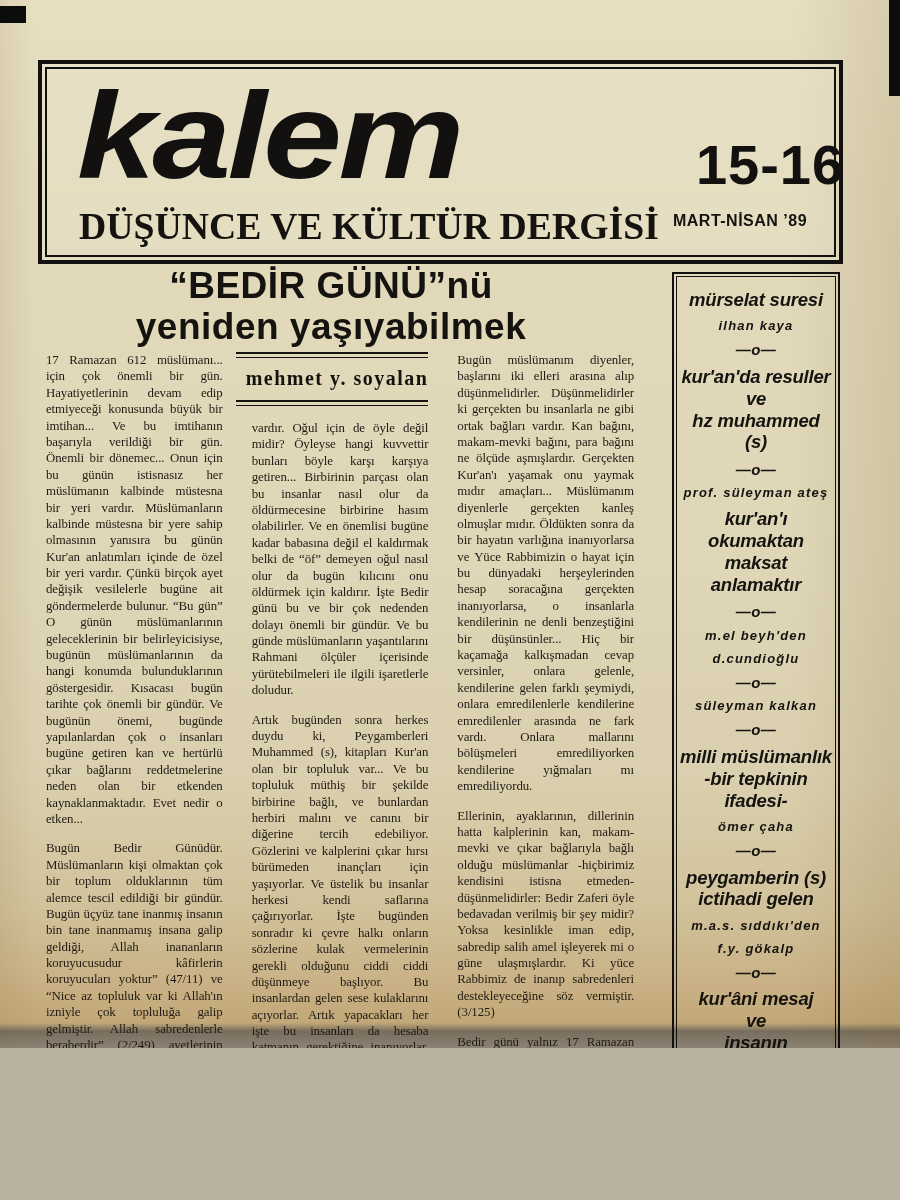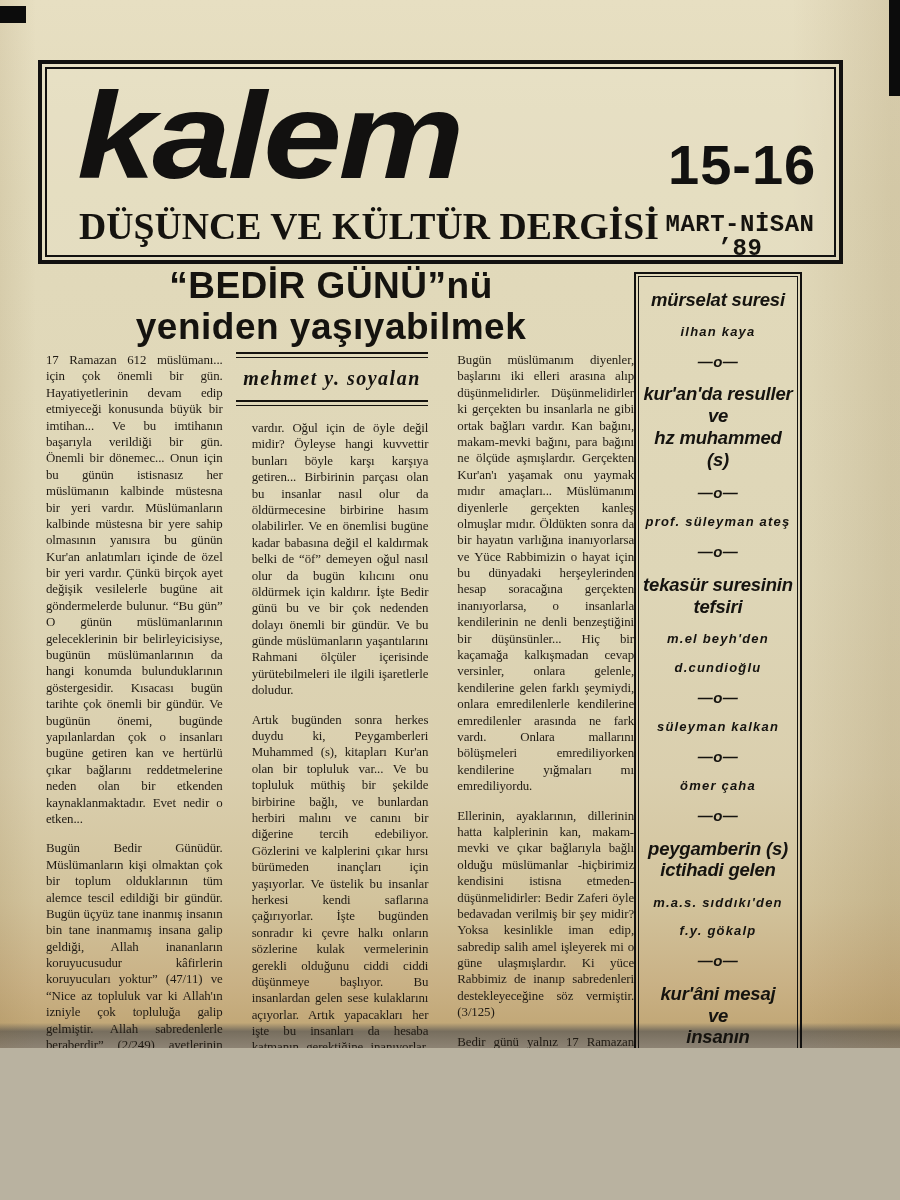--- a/index.html
+++ b/index.html
@@ -30,28 +30,28 @@
   }
   .brand-sub{
     position:absolute;left:32px;top:139px;width:560px;
     font-family:"Liberation Serif",serif;
     font-weight:bold;font-size:37px;line-height:1;
     letter-spacing:0px;color:#15130f;
     transform:scaleX(1.02);transform-origin:left top;
     white-space:nowrap;
   }
   .issue-number{
-    position:absolute;left:621px;top:68px;width:170px;
+    position:absolute;left:638px;top:68px;width:170px;text-align:center;
     font-family:"Liberation Sans",sans-serif;font-weight:bold;
     font-size:56px;line-height:1;color:#121110;letter-spacing:1px;
   }
   .issue-date{
     position:absolute;left:598px;top:144px;width:190px;text-align:center;
-    font-family:Liberation Mono, monospace;font-weight:bold;
-    font-size:24px;line-height:1;color:#15130f;letter-spacing:0.5px;
+    font-family:Liberation Sans, sans-serif;font-weight:bold;
+    font-size:16px;line-height:1;color:#15130f;letter-spacing:0.5px;
   }
 
   
   .headline{
     position:absolute;left:42px;top:266px;width:578px;text-align:center;
     font-family:"Liberation Sans",sans-serif;font-weight:bold;
     font-size:37px;line-height:1.1;color:#15130f;letter-spacing:0.5px;
   }
 
   
@@ -62,29 +62,28 @@
   .col{width:193px;}
   .col p{
     margin:0 0 13px 16px;
     font-size:12.9px;line-height:1.27;
     text-align:justify;letter-spacing:-0.1px;word-spacing:0.4px;
     color:#201b14;
   }
   .author-box{margin:0 0 14px 0;padding:0;}
   .dbl-rule{height:3px;border-top:2.5px solid #15130f;border-bottom:1.5px solid #15130f;}
   .author-name{
-    text-align:center;font-size:20px;font-weight:bold;
+    text-align:right;font-size:20px;font-weight:bold;
     letter-spacing:1.5px;padding:9px 0 10px 0;color:#15130f;
     font-family:"Liberation Serif",serif;
-    font-style:italic;
   }
 
   
   .sidebar{
-    position:absolute;left:634px;top:272px;width:164px;height:840px;
+    position:absolute;left:672px;top:272px;width:164px;height:840px;
     border:2.5px solid #121110;
   }
   .sidebar-inner{
     position:absolute;inset:2px;border:1.5px solid #121110;
     display:flex;flex-direction:column;justify-content:space-between;
     align-items:center;padding:12px 2px;box-sizing:border-box;
     text-align:center;
     font-family:"Liberation Sans",sans-serif;font-style:italic;font-weight:bold;
     color:#15130f;
   }
@@ -142,28 +141,31 @@
   <div class="sidebar">
     <div class="sidebar-inner">
       <div class="sb-title">mürselat suresi</div>
       <div class="sb-author">ilhan kaya</div>
       <div class="sb-sep">—o—</div>
       <div class="sb-title">kur'an'da resuller
 ve
 hz muhammed (s)</div>
       <div class="sb-sep">—o—</div>
       <div class="sb-author">prof. süleyman ateş</div>
+      <div class="sb-title">kur'an'ı
+okumaktan maksat
+anlamaktır</div>
       <div class="sb-sep">—o—</div>
-      <div class="sb-title">tekasür suresinin
-tefsiri</div>
       <div class="sb-author">m.el beyh'den</div>
       <div class="sb-author">d.cundioğlu</div>
       <div class="sb-sep">—o—</div>
       <div class="sb-author">süleyman kalkan</div>
       <div class="sb-sep">—o—</div>
+      <div class="sb-title">milli müslümanlık
+-bir tepkinin ifadesi-</div>
       <div class="sb-author">ömer çaha</div>
       <div class="sb-sep">—o—</div>
       <div class="sb-title">peygamberin (s)
 ictihadi gelen</div>
       <div class="sb-author">m.a.s. sıddıkı'den</div>
       <div class="sb-author">f.y. gökalp</div>
       <div class="sb-sep">—o—</div>
       <div class="sb-title">kur'âni mesaj
 ve
 insanın sorumluluğu</div>

